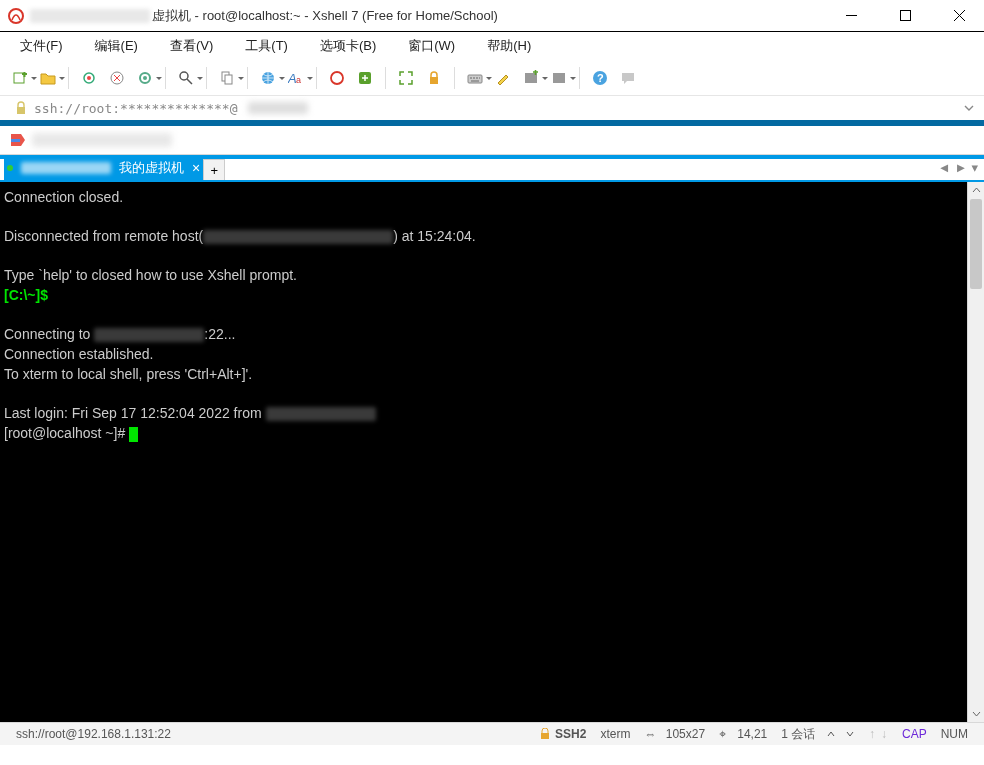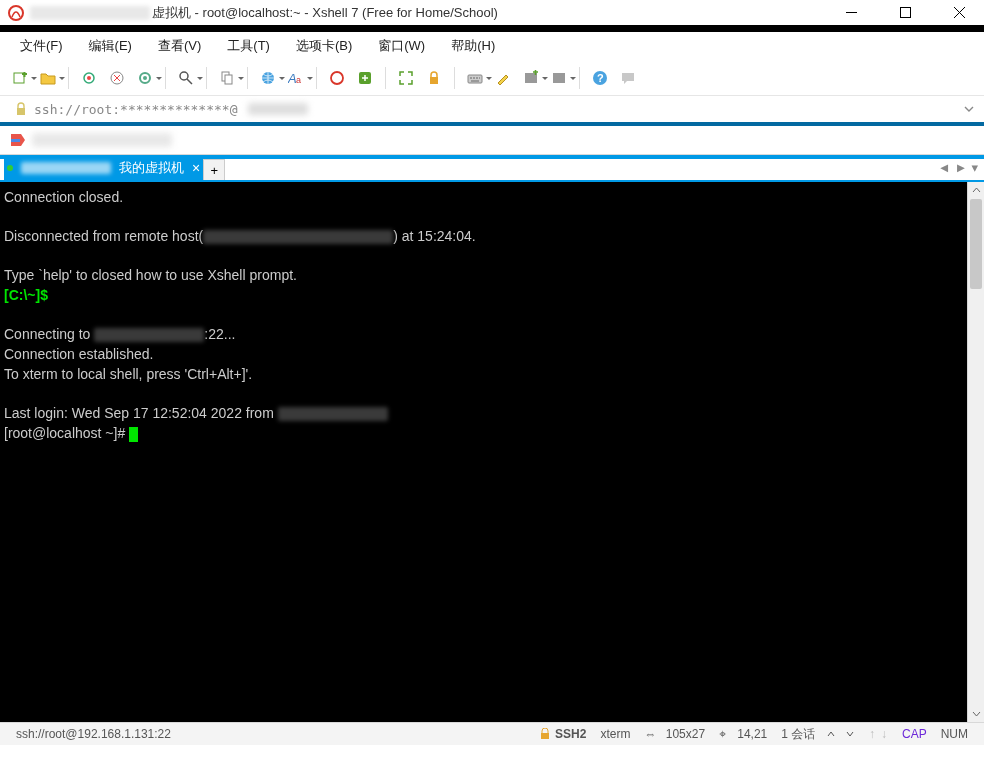--- a/index.html
+++ b/index.html
@@ -1,38 +1,38 @@
 <!DOCTYPE html>
 <html><head>
 <meta charset="utf-8">
 <style>
 * { margin:0; padding:0; box-sizing:border-box; font-family:"Microsoft YaHei","Segoe UI",sans-serif; }
 body { width:984px; height:765px; background:#fff; overflow:hidden; font-size:13px; }
 
 
-.titlebar { height:32px; display:flex; align-items:center; padding:0 8px; background:#fff; border-bottom:7px solid #000000; }
+.titlebar { height:32px; display:flex; align-items:center; padding:0 8px; background:#fff; border-bottom:1px solid #000000; }
 .titlebar .icon { width:16px; height:16px; margin-right:6px; color:#d9362a; }
 .titlebar .blur1 { width:120px; height:14px; background:#e8e8e8; border-radius:2px; filter:blur(2px); margin-right:2px; }
 .titlebar .title-text { color:#333; font-size:13px; }
 .winbtns { margin-left:auto; display:flex; gap:20px; }
 .winbtn { width:34px; height:24px; display:flex; align-items:center; justify-content:center; color:#333; cursor:pointer; }
 .winbtn svg { width:11px; height:11px; }
 
 
-.menubar { height:28px; display:flex; align-items:center; padding:0 12px; gap:10px; }
+.menubar { height:28px; display:flex; align-items:center; padding:0 12px; gap:16px; }
 .menubar span { padding:3px 8px; color:#222; cursor:pointer; }
 
 
 .toolbar { height:36px; display:flex; align-items:center; padding:0 10px; gap:8px; border-bottom:1px solid #e6e6e6; }
 .tbtn { width:20px; height:20px; display:flex; align-items:center; justify-content:center; cursor:pointer; position:relative; }
 .tbtn.dd::after { content:""; border:3px solid transparent; border-top-color:#666; position:absolute; right:-7px; top:9px; }
 .tsep { width:1px; height:22px; background:#ddd; margin:0 2px; }
 
 
-.addrbar { height:30px; display:flex; align-items:center; padding:0 10px 0 14px; gap:6px; border-bottom:4px solid #0369a1; }
+.addrbar { height:30px; display:flex; align-items:center; padding:0 10px 0 14px; gap:6px; border-bottom:6px solid #0369a1; }
 .addrbar .lock { color:#bfa94a; }
 .addrbar .url { color:#888; font-family:Consolas,monospace; font-size:13px; }
 .addrbar .blurip { width:60px; height:12px; background:#ddd; filter:blur(3px); border-radius:2px; margin-left:4px; }
 .addrbar .dd { margin-left:auto; color:#888; }
 
 
 .sessbar { height:28px; display:flex; align-items:center; padding:0 10px; gap:6px; }
 .sessbar .blur { width:140px; height:14px; background:#e8e8e8; filter:blur(3px); border-radius:2px; }
 
 
@@ -272,21 +272,21 @@
 
 <span>Disconnected from remote host(</span><span class="blur" style="width:190px"></span><span>) at 15:24:04.</span>
 
 <span>Type `help' to closed how to use Xshell prompt.</span>
 <span class="green">[C:\~]$</span>
 
 <span>Connecting to </span><span class="blur" style="width:110px"></span><span>:22...</span>
 <span>Connection established.</span>
 <span>To xterm to local shell, press 'Ctrl+Alt+]'.</span>
 
-<span>Last login: Wed Sep 17 12:52:04 2022 from </span><span class="blur" style="width:110px"></span>
+<span>Last login: Fri Sep 17 12:52:04 2022 from </span><span class="blur" style="width:110px"></span>
 <span>[root@localhost ~]# </span><span class="cursor"></span></div>
   <div class="scrollbar">
     <div class="arrow">
         <svg width="9" height="9">
           <path d="M1 6 L4.5 2 L8 6" fill="none" stroke="#666"></path>
         </svg>
       </div>
     <div class="track">
         <div class="thumb"></div>
       </div>

